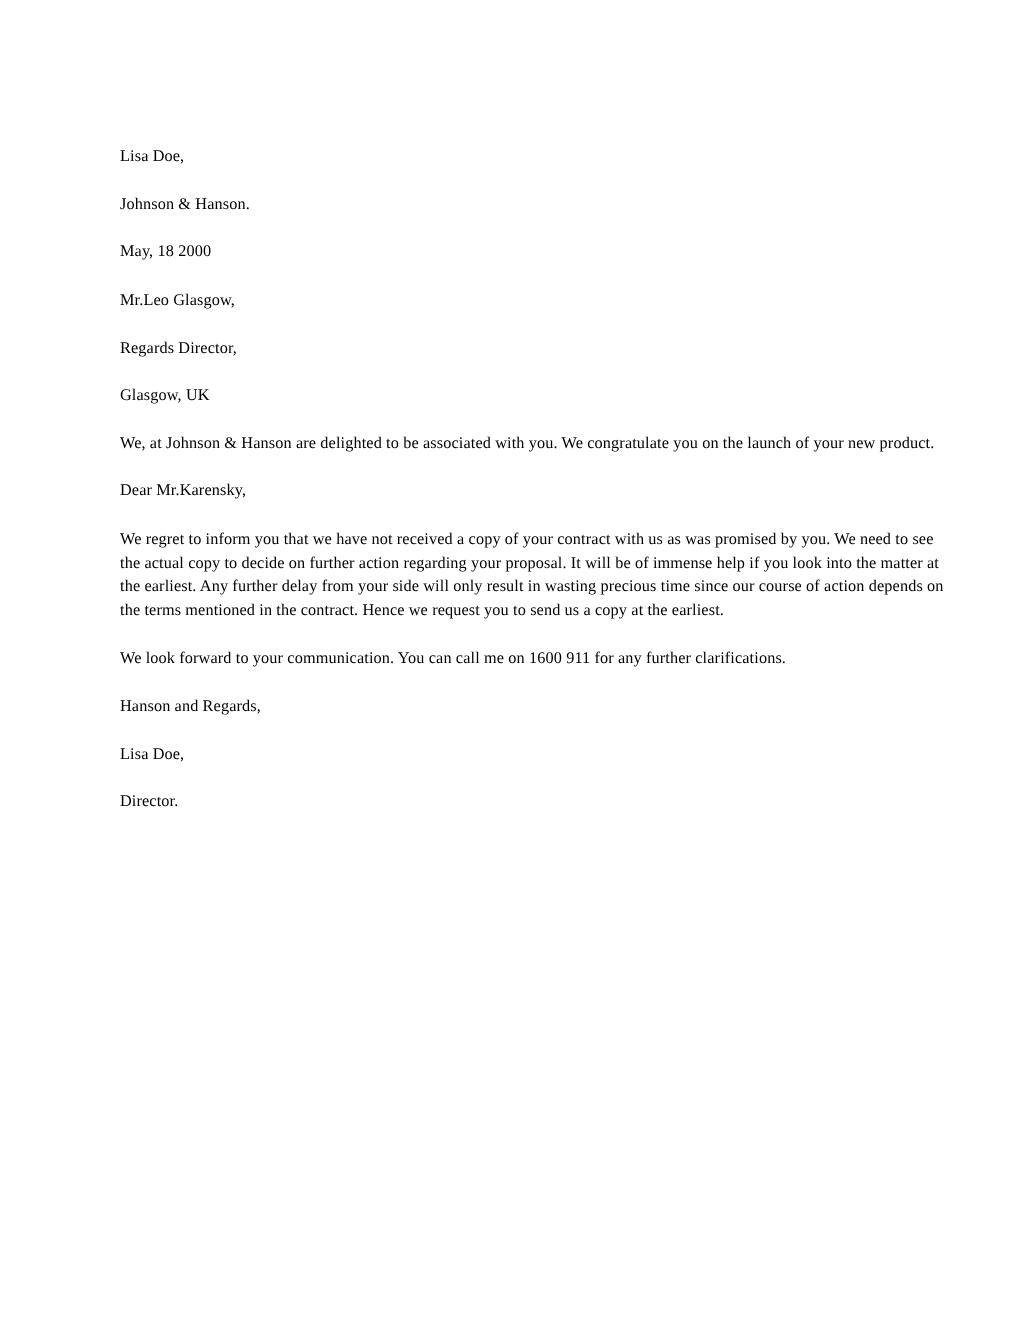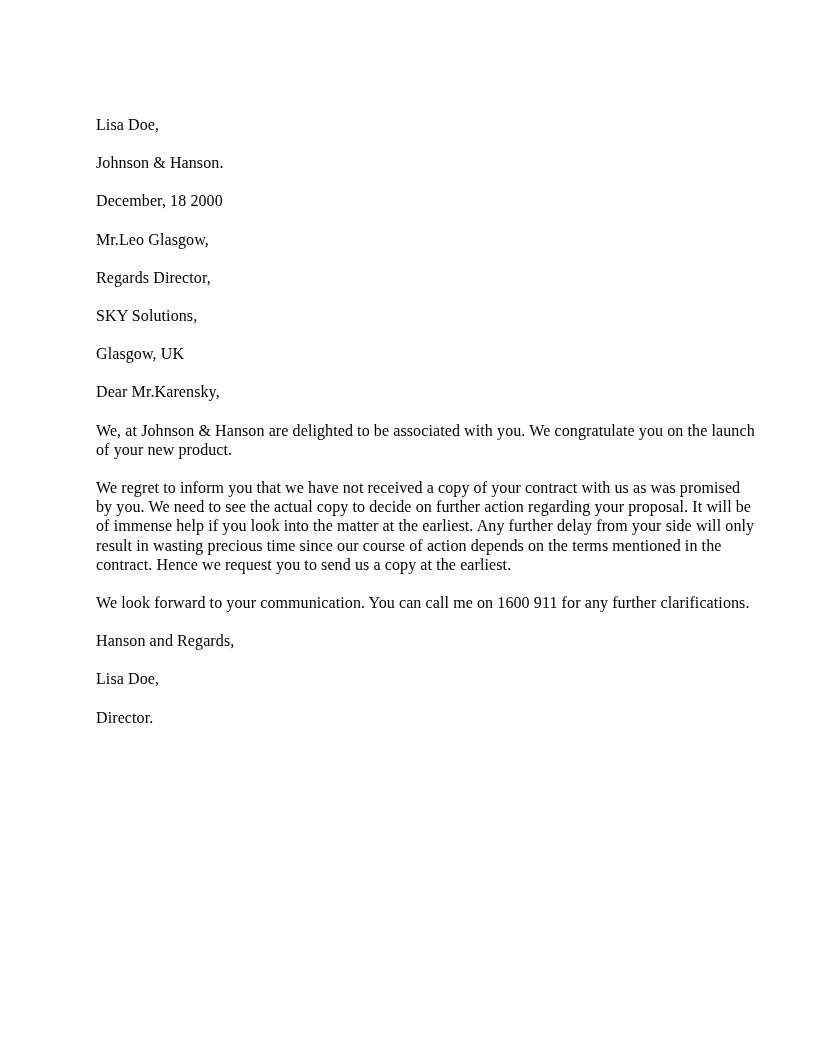--- a/index.html
+++ b/index.html
@@ -8,43 +8,42 @@
     background: #ffffff;
   }
   .page {
     position: relative;
     width: 816px;
     height: 888px;
     margin: 0 auto;
     background: #ffffff;
     color: #000000;
     font-family: "Liberation Serif", "DejaVu Serif", serif;
-    font-size: 16px;
+    font-size: 13px;
     line-height: 19.2px;
     box-sizing: border-box;
     padding: 115px 56px 0 96px;
     overflow: hidden;
   }
   .page p {
     margin: 0 0 19px 0;
     text-align: left;
     letter-spacing: 0.1px;
   }
 </style>
 </head>
 <body>
 
 <div class="page">
   <p>Lisa Doe,</p>
   <p>Johnson &amp; Hanson.</p>
-  <p>December, 18 2000</p>
+  <p>May, 18 2000</p>
   <p>Mr.Leo Glasgow,</p>
   <p>Regards Director,</p>
-  <p>SKY Solutions,</p>
   <p>Glasgow, UK</p>
+  <p>We, at Johnson &amp; Hanson are delighted to be associated with you. We congratulate you on the launch of your new product.</p>
   <p>Dear Mr.Karensky,</p>
-  <p>We, at Johnson &amp; Hanson are delighted to be associated with you. We congratulate you on the launch of your new product.</p>
   <p>We regret to inform you that we have not received a copy of your contract with us as was promised by you. We need to see the actual copy to decide on further action regarding your proposal. It will be of immense help if you look into the matter at the earliest. Any further delay from your side will only result in wasting precious time since our course of action depends on the terms mentioned in the contract. Hence we request you to send us a copy at the earliest.</p>
   <p>We look forward to your communication. You can call me on 1600 911 for any further clarifications.</p>
   <p>Hanson and Regards,</p>
   <p>Lisa Doe,</p>
   <p>Director.</p>
 </div>
 
 </body></html>

